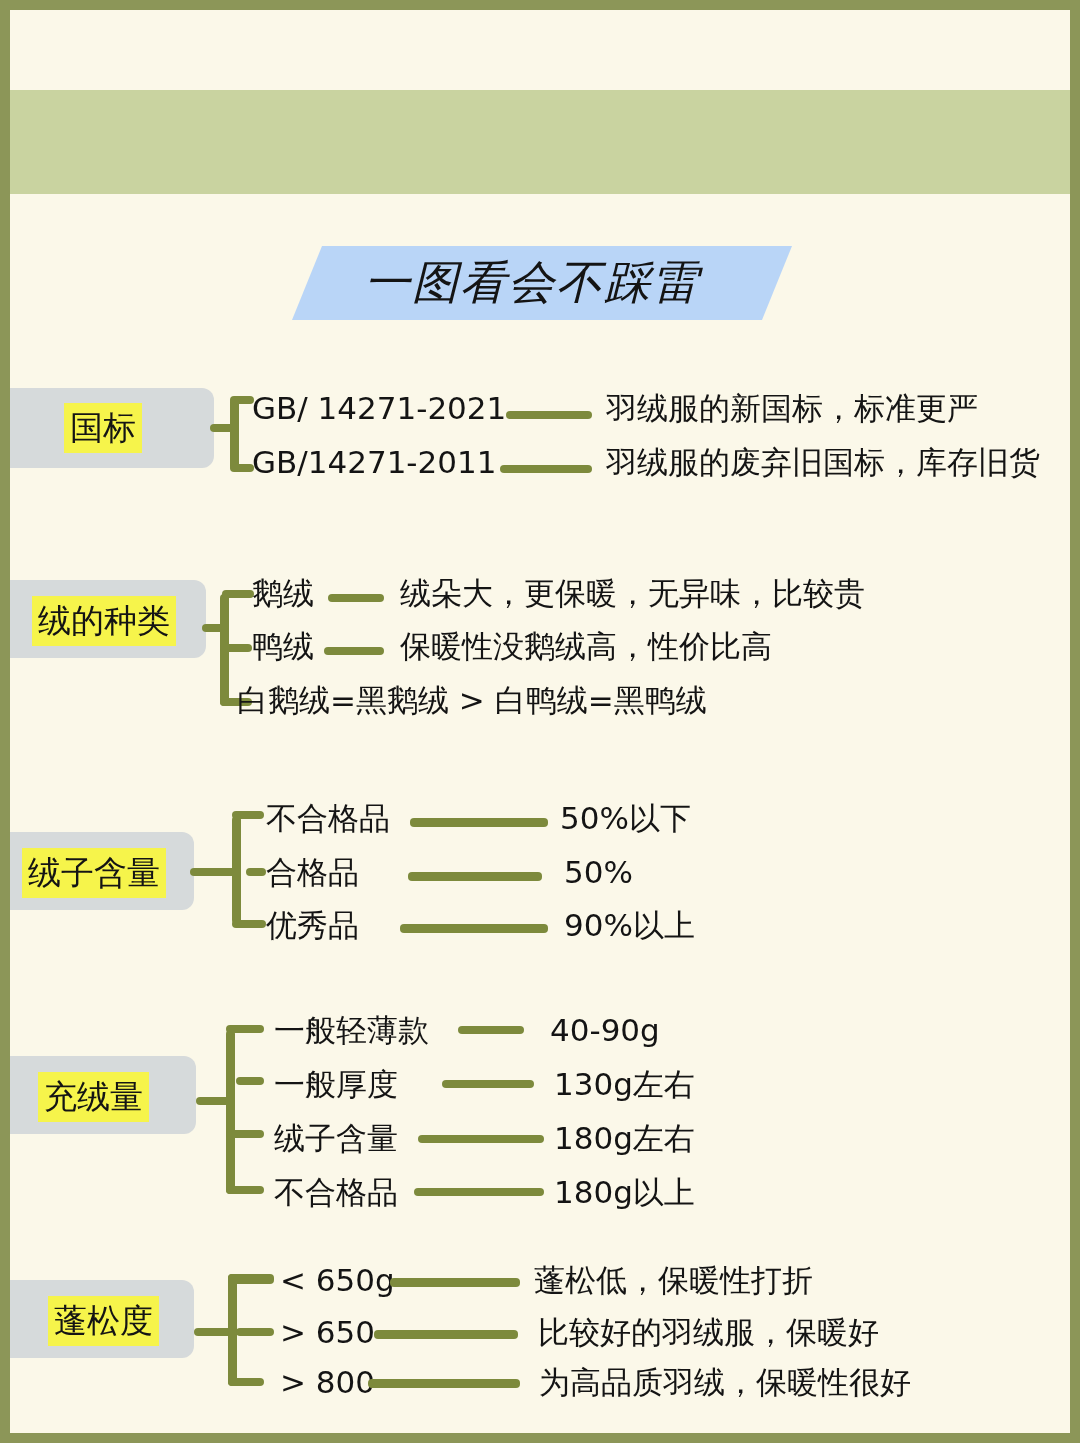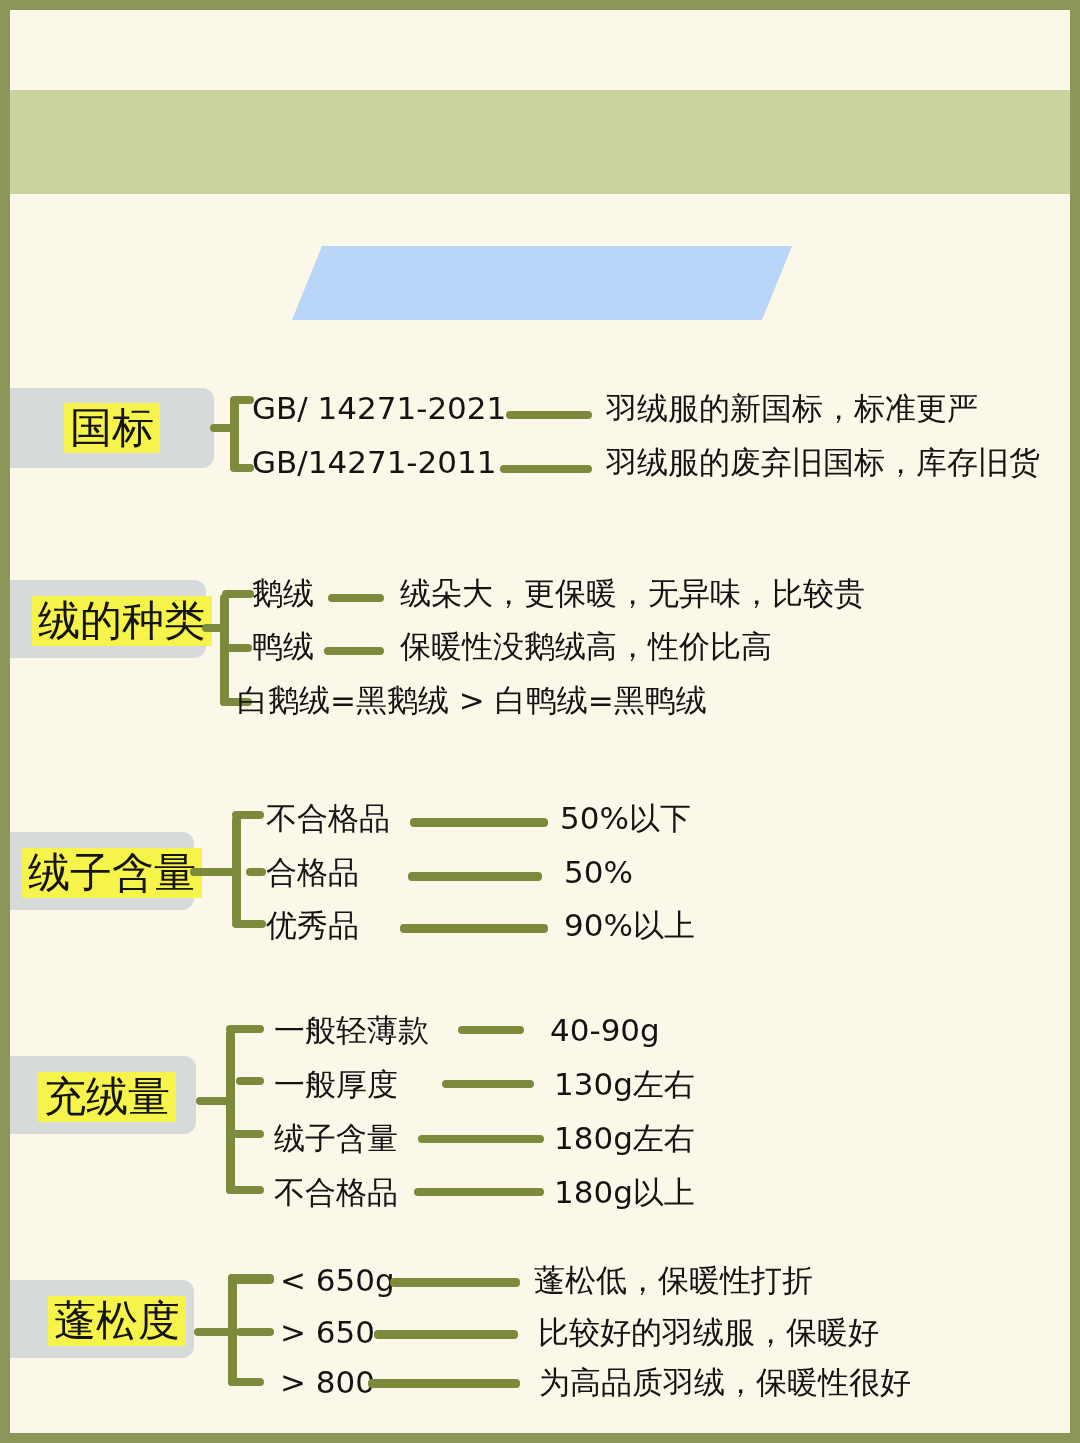--- a/index.html
+++ b/index.html
@@ -51,21 +51,21 @@
     }
     .section { position: absolute; left: 0; width: 1060px; }
     .cat-box {
       position: absolute; left: 0;
       background: #d6dadb;
       border-radius: 0 12px 12px 0;
     }
     .cat-label {
       position: absolute;
       background: #f6f44b;
-      font-size: 42px; line-height: 50px;
+      font-size: 33px; line-height: 50px;
       padding: 0 6px;
       white-space: nowrap;
       color: #141414;
     }
     .bar {
       position: absolute;
       background: #7d8a3c;
       border-radius: 4px;
     }
     .txt {
@@ -77,20 +77,21 @@
     .num { font-family: "DejaVu Sans", "Liberation Sans", sans-serif; }
   </style>
 </head>
 <body>
 
 <div class="canvas">
   <div class="title-band"></div>
 
   <div class="subtitle-wrap">
     <div class="subtitle-bg"></div>
+    <div class="subtitle">一图看会不踩雷</div>
   </div>
 
   <div class="section" style="top:0;">
     <div class="cat-box" style="top:378px;width:204px;height:80px;"></div>
     <div class="cat-label" style="left:54px;top:393px;">国标</div>
     <div class="bar" style="left:200px;top:414px;width:24px;height:8px;"></div>
     <div class="bar" style="left:220px;top:388px;width:9px;height:72px;"></div>
     <div class="bar" style="left:220px;top:386px;width:24px;height:8px;"></div>
     <div class="bar" style="left:220px;top:454px;width:24px;height:8px;"></div>
     <div class="txt num" style="left:242px;top:378px;">GB/ 14271-2021</div>

